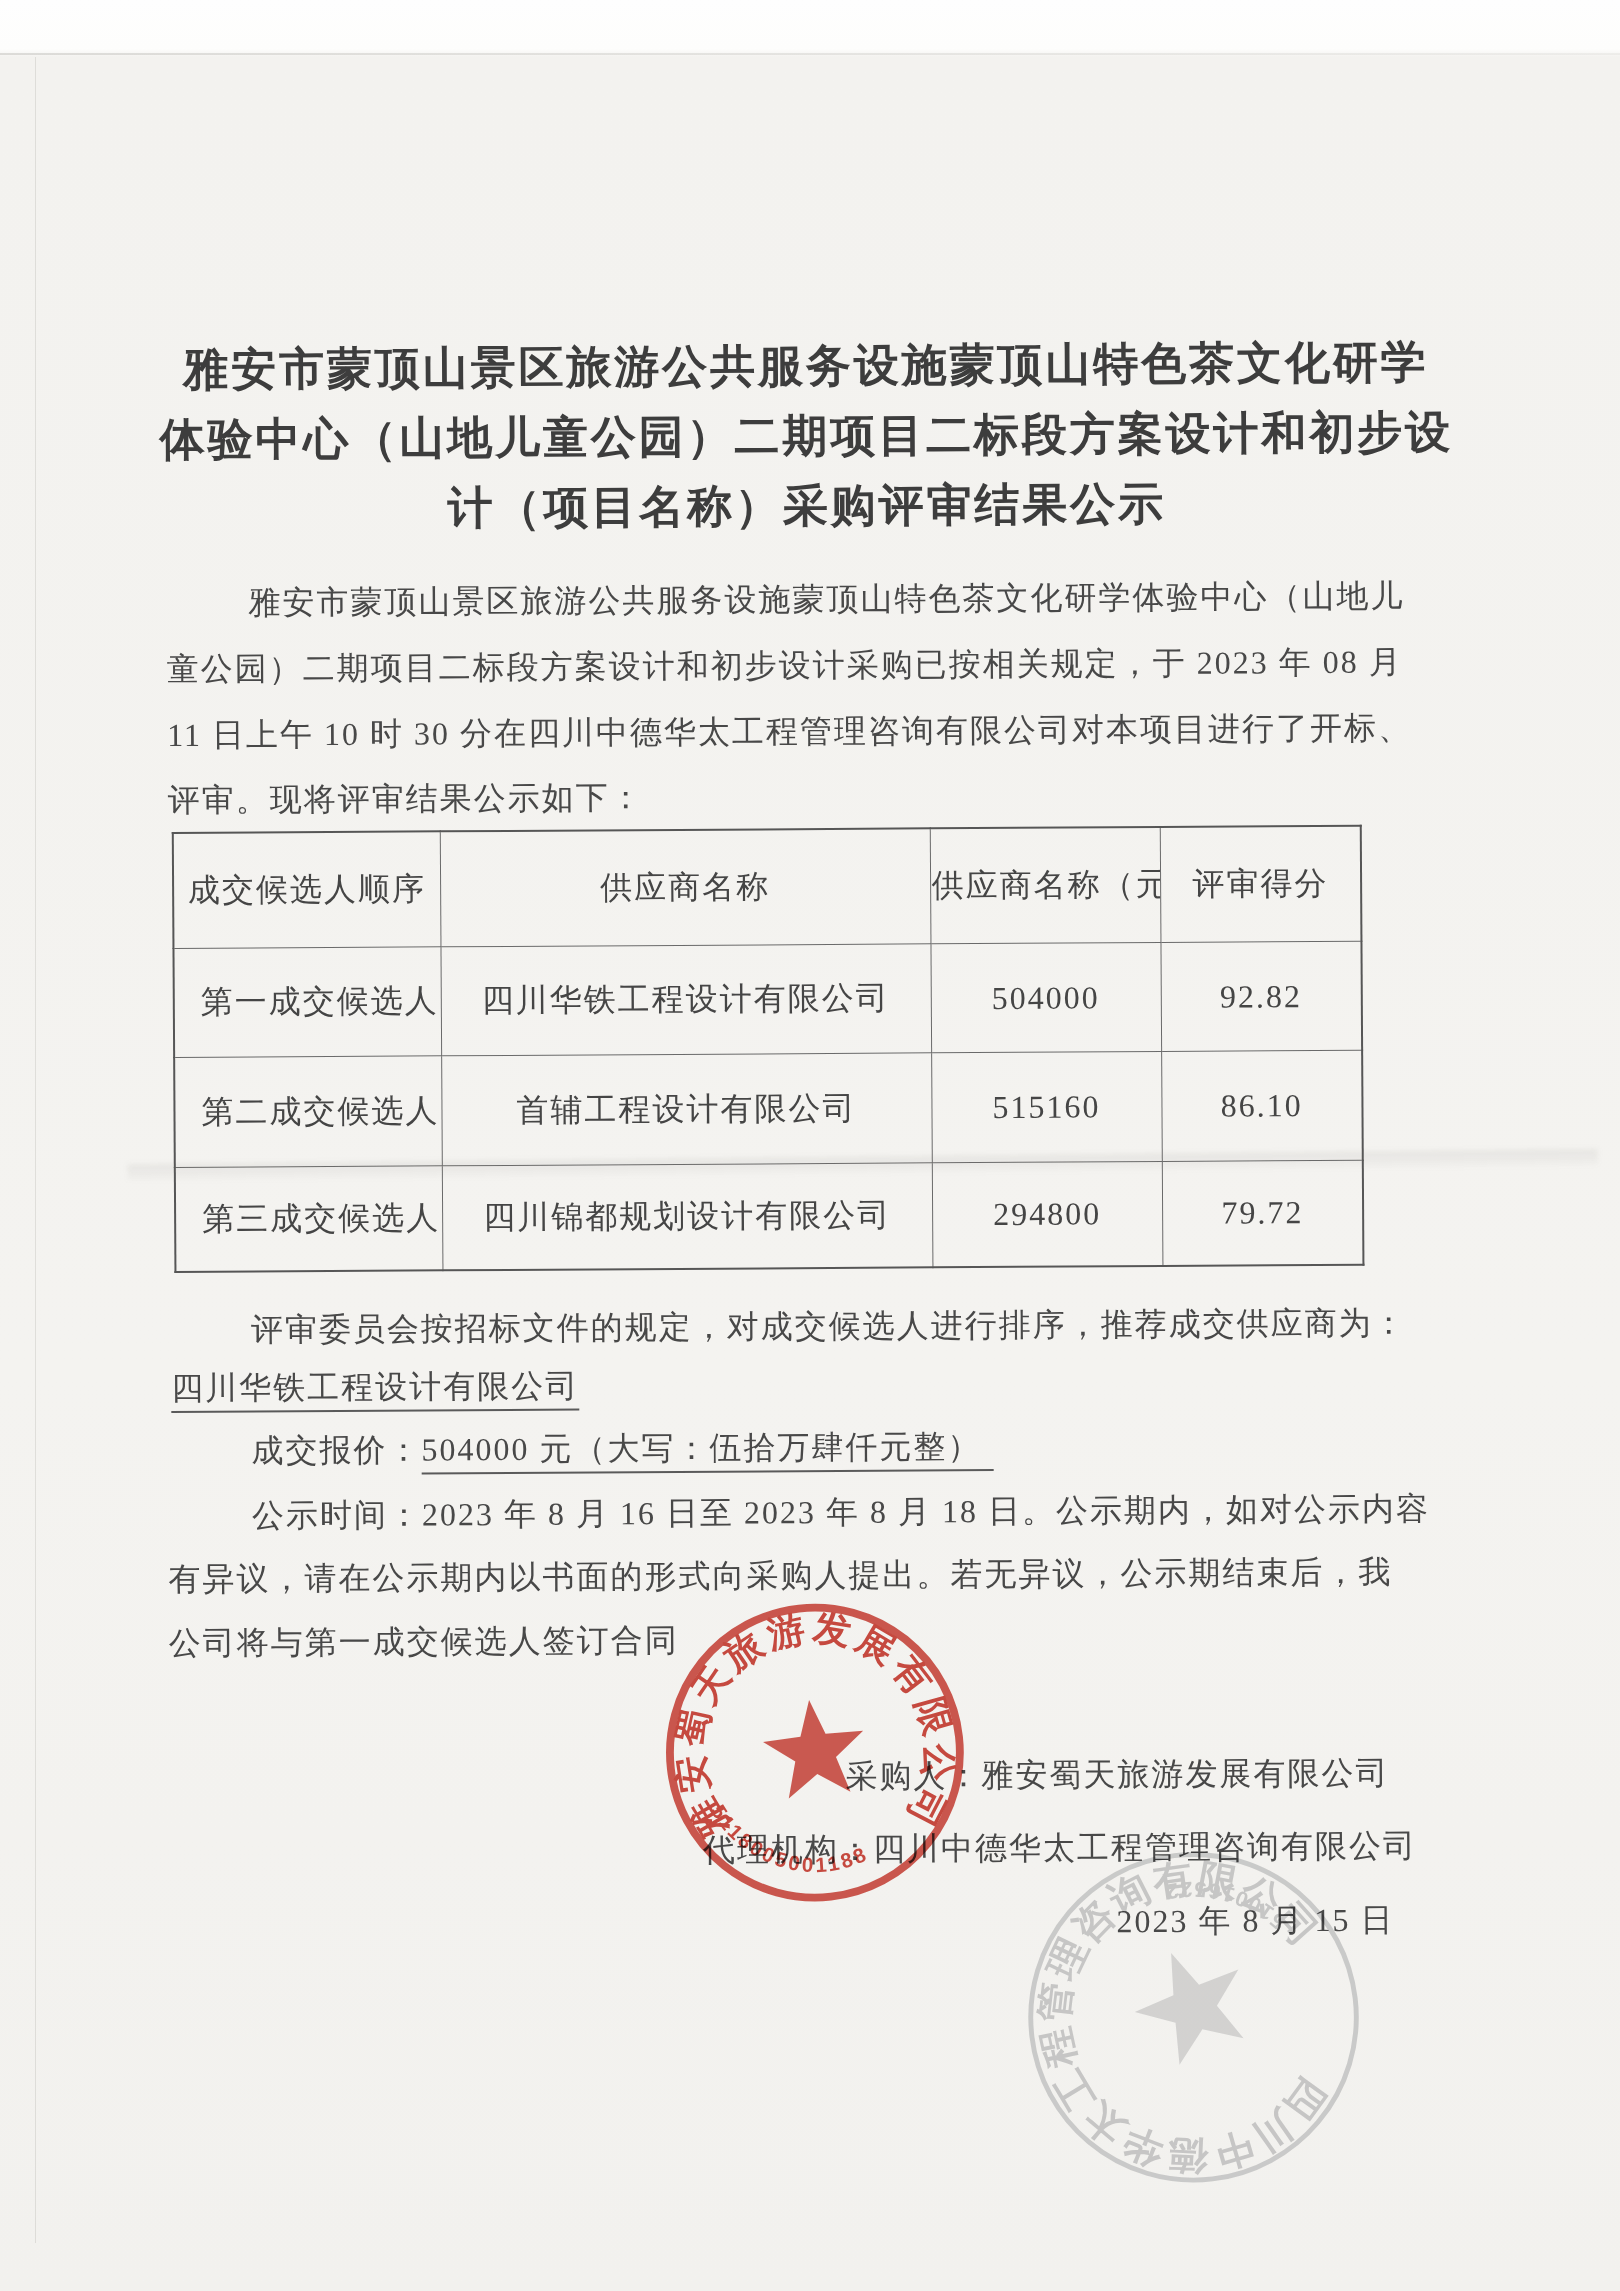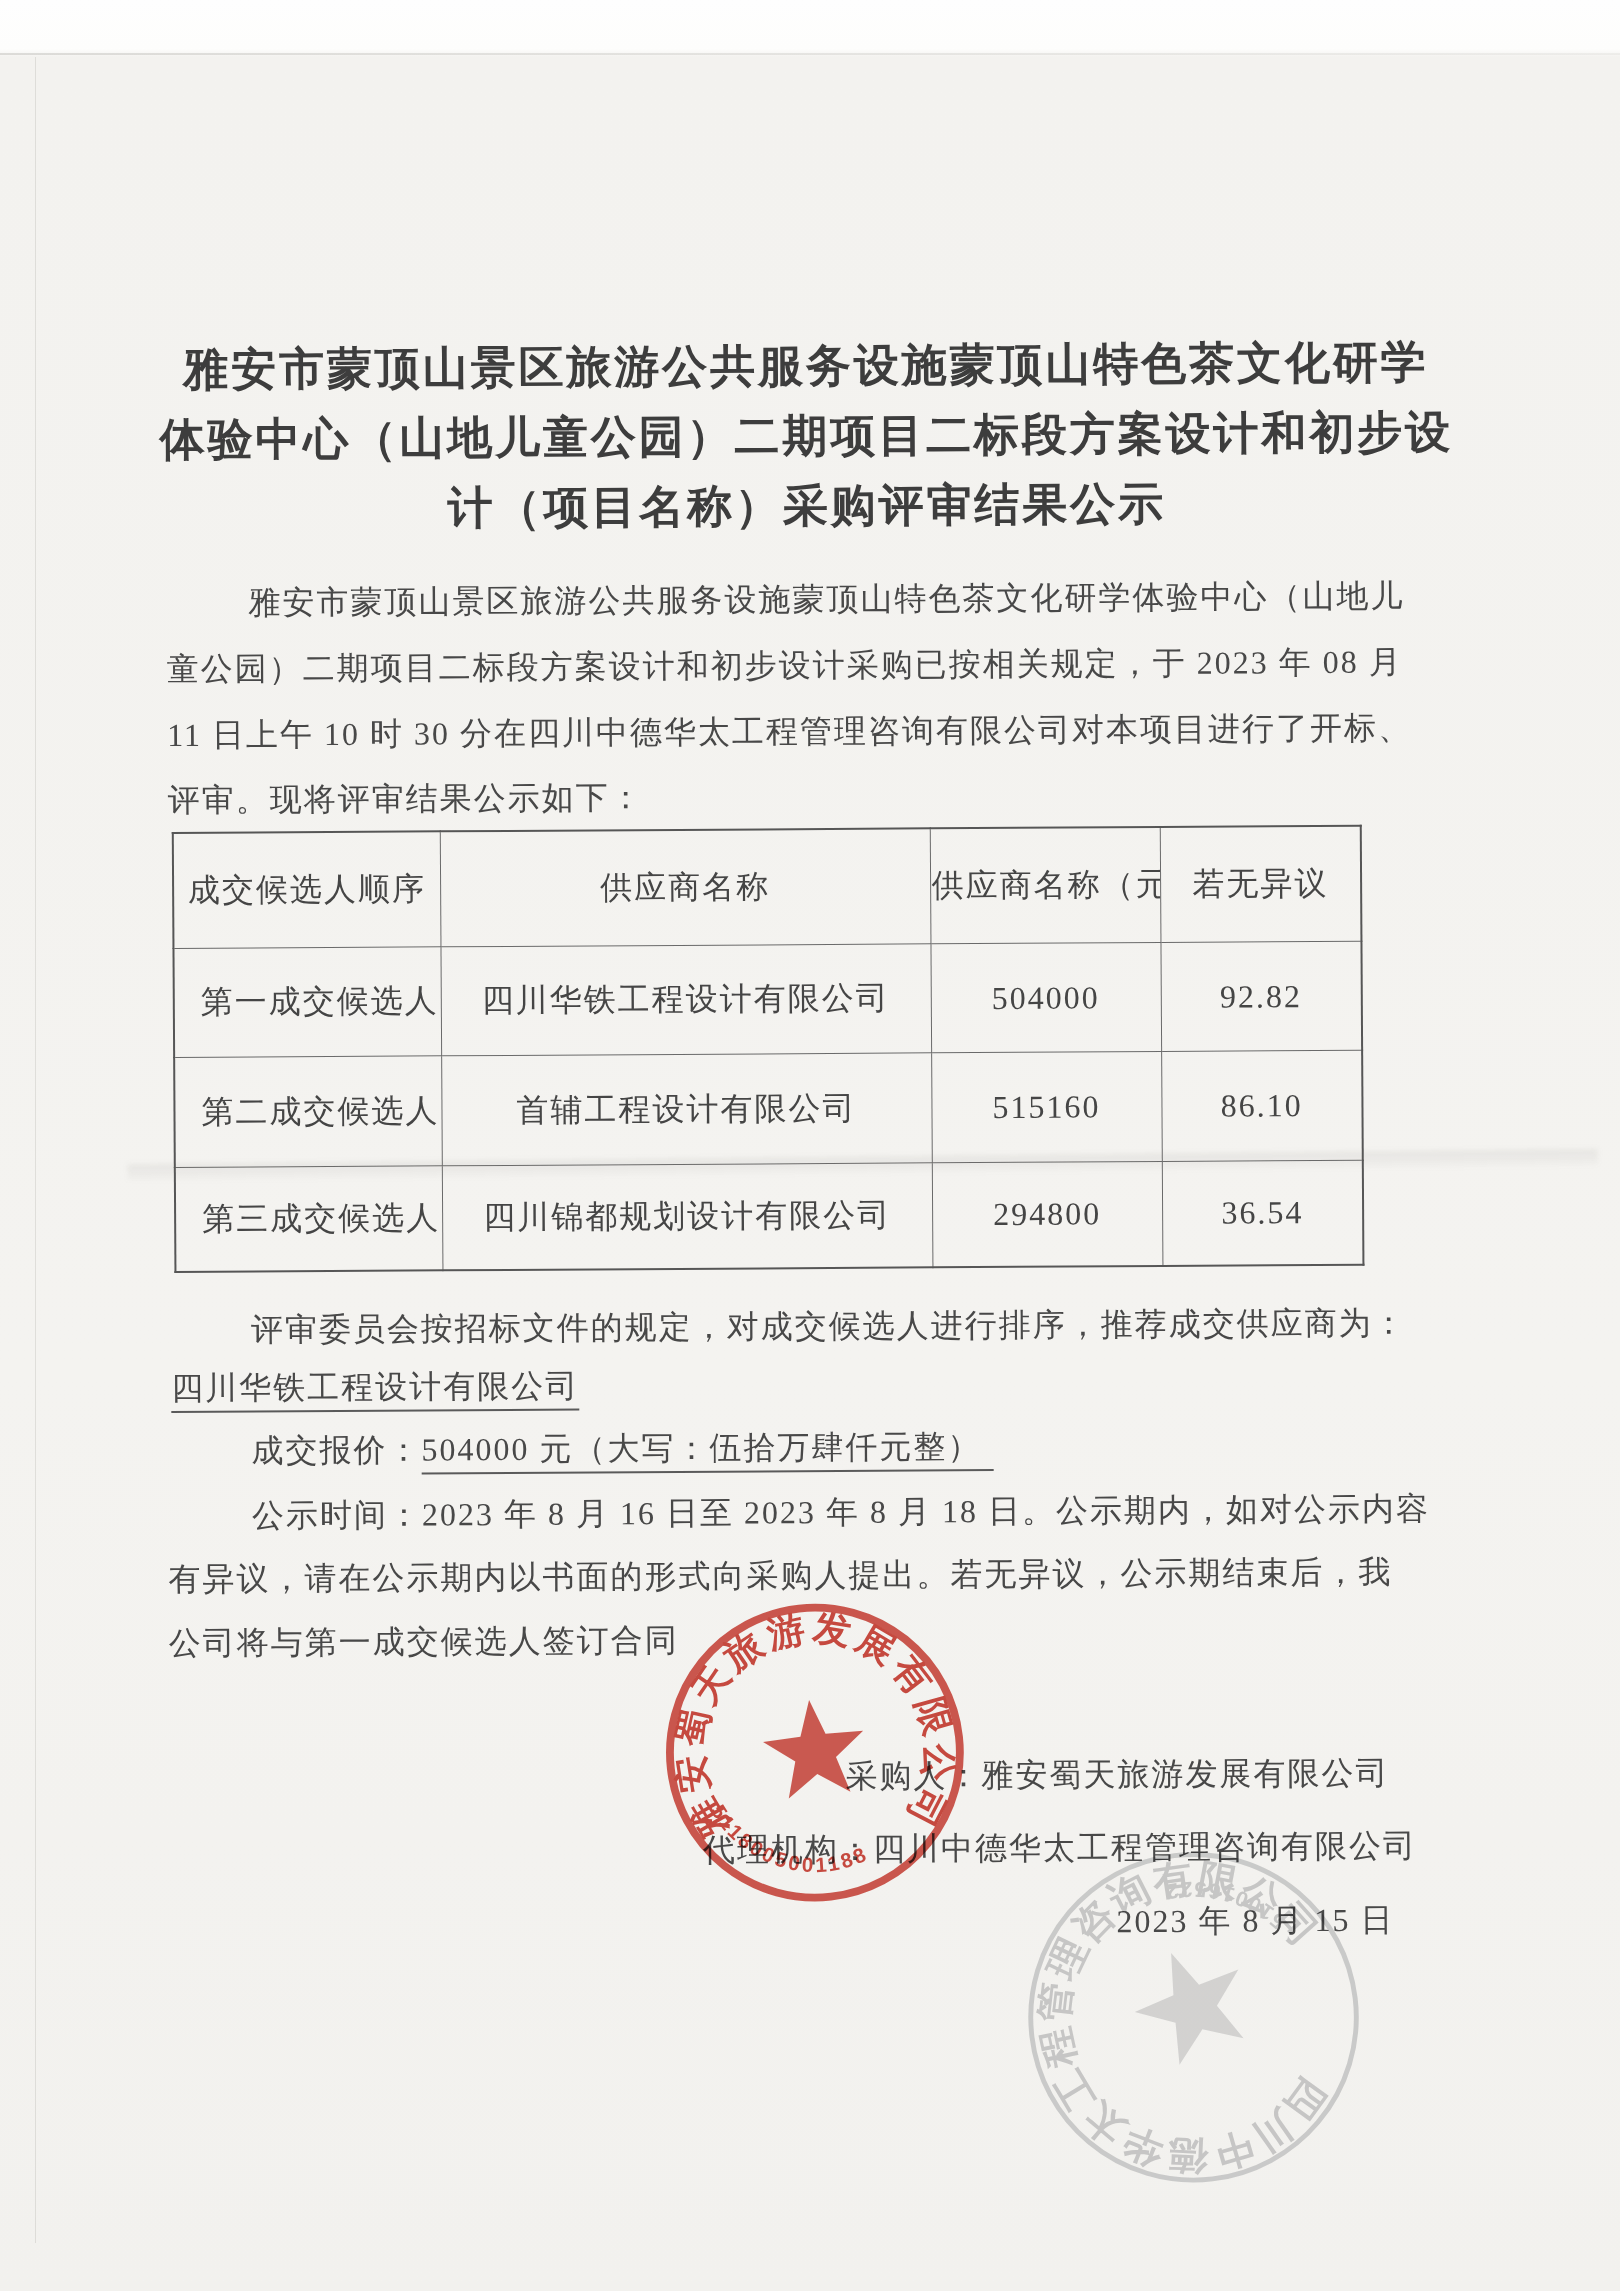--- a/index.html
+++ b/index.html
@@ -109,39 +109,39 @@
           <col style="width:267px">
           <col style="width:490px">
           <col style="width:230px">
           <col style="width:201px">
         </colgroup>
       <tbody>
           <tr class="hrow">
         <td>成交候选人顺序</td>
         <td>供应商名称</td>
         <td>供应商名称（元）</td>
-        <td>若无异议</td>
+        <td>评审得分</td>
       </tr>
       <tr class="r1">
         <td class="col-rank">第一成交候选人</td>
         <td>四川华铁工程设计有限公司</td>
         <td>504000</td>
         <td>92.82</td>
       </tr>
       <tr class="r2">
         <td class="col-rank">第二成交候选人</td>
         <td>首辅工程设计有限公司</td>
         <td>515160</td>
         <td>86.10</td>
       </tr>
       <tr class="r3">
         <td class="col-rank">第三成交候选人</td>
         <td>四川锦都规划设计有限公司</td>
         <td>294800</td>
-        <td>36.54</td>
+        <td>79.72</td>
       </tr>
     </tbody>
       </table>
 
     <div class="smudge"></div>
 
     <div class="txt" style="left:249px;top:1308px;">评审委员会按招标文件的规定，对成交候选人进行排序，推荐成交供应商为：</div>
     <div class="txt" style="left:169px;top:1366px;"><span class="u">四川华铁工程设计有限公司</span></div>
     <div class="txt" style="left:249px;top:1429px;"><span>成交报价：</span><span class="u u-extend">504000 元（大写：伍拾万肆仟元整）</span></div>
     <div class="txt" style="left:249px;top:1494px;">公示时间：2023 年 8 月 16 日至 2023 年 8 月 18 日。公示期内，如对公示内容</div>

